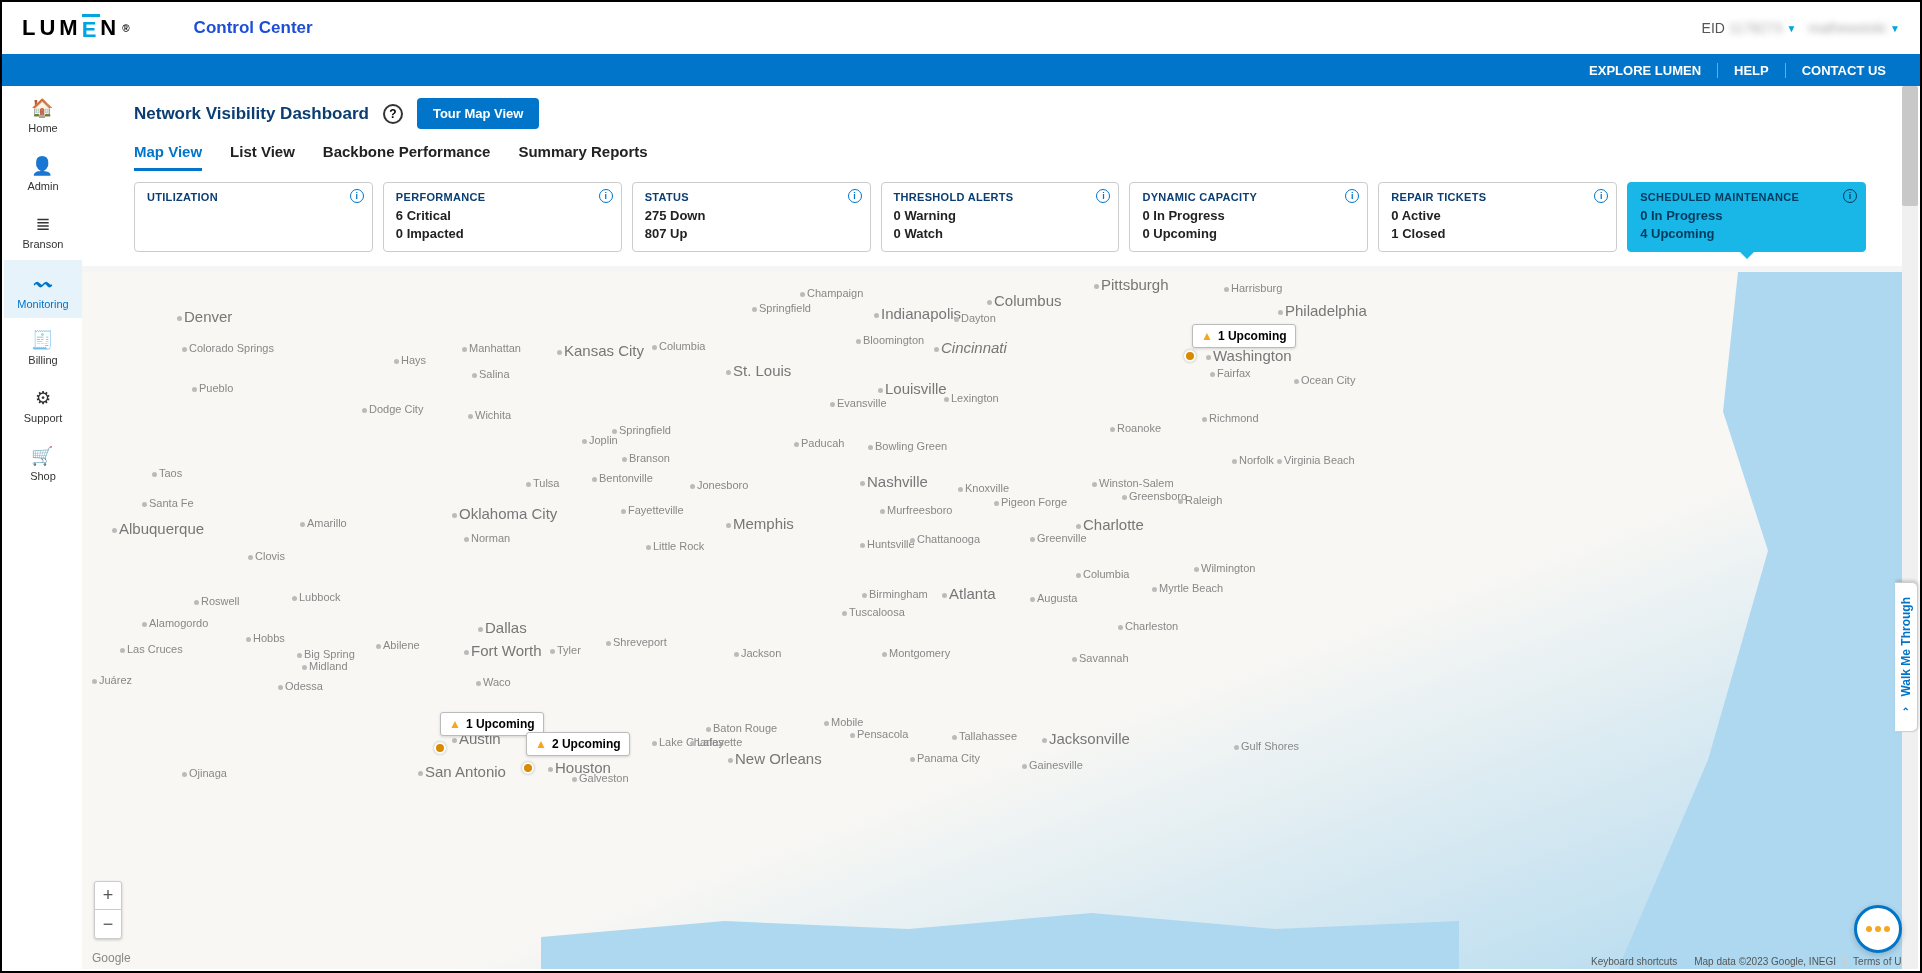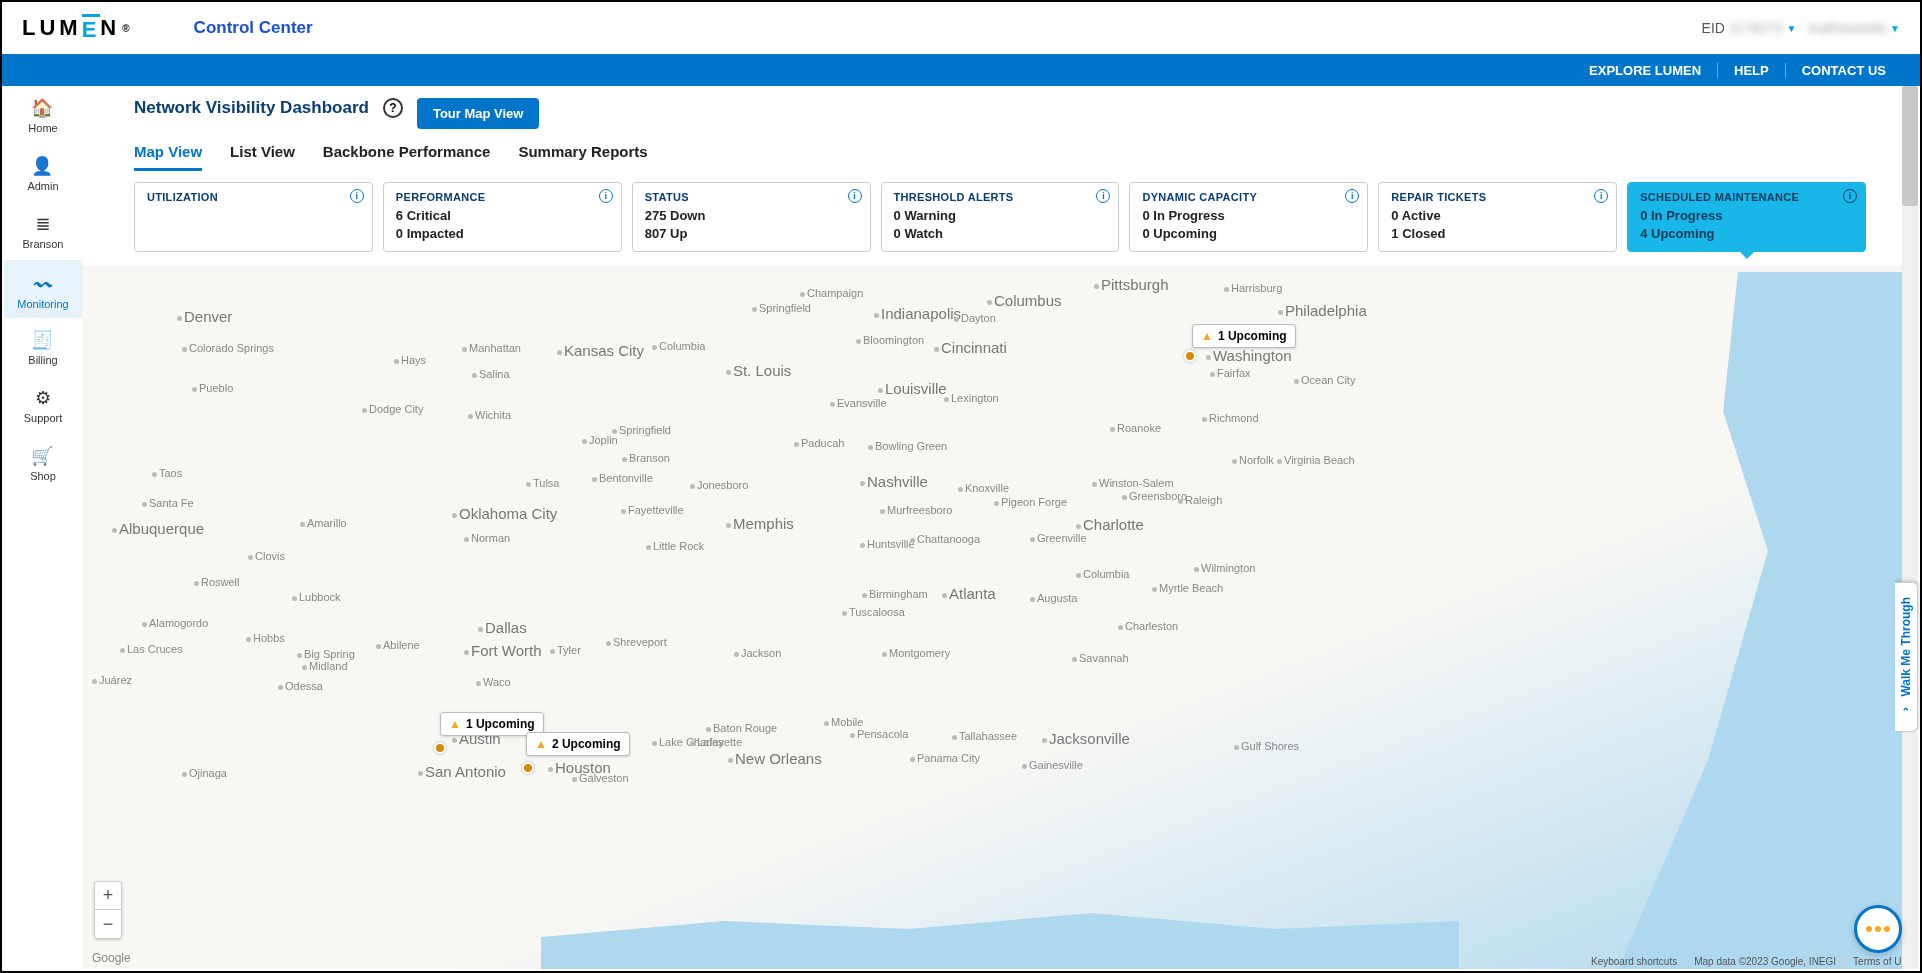--- a/index.html
+++ b/index.html
@@ -23,21 +23,21 @@
   
   .sidebar { position: absolute; left: 2px; top: 84px; bottom: 2px; width: 78px; background: #fff; z-index: 10; }
   .sidebar-item { display: flex; flex-direction: column; align-items: center; justify-content: center; height: 58px; font-size: 11px; color: #333; cursor: pointer; }
   .sidebar-item.active { background: #e6f3fa; color: #0075c9; }
   .sidebar-item .icon { font-size: 18px; margin-bottom: 3px; }
 
   
   .main { position: absolute; left: 80px; right: 2px; top: 84px; bottom: 2px; overflow: hidden; }
   
   .page-header { padding: 12px 52px 0 52px; }
-  .page-title-row { display: flex; align-items: flex-start; gap: 14px; }
+  .page-title-row { display: flex; align-items: center; gap: 14px; }
   .page-title { font-size: 17px; font-weight: 700; color: #0a3d72; }
   .help-icon { width: 20px; height: 20px; border: 2px solid #333; border-radius: 50%; display: flex; align-items: center; justify-content: center; font-size: 12px; font-weight: bold; }
   .tour-btn { background: #0075c9; color: #fff; border: none; padding: 8px 16px; border-radius: 4px; font-size: 13px; font-weight: 600; cursor: pointer; }
   
   .tabs { display: flex; gap: 28px; margin-top: 14px; border-bottom: 1px solid transparent; }
   .tab { font-size: 15px; font-weight: 600; color: #222; padding-bottom: 8px; cursor: pointer; }
   .tab.active { color: #0075c9; border-bottom: 3px solid #0075c9; }
 
   
   .cards { display: flex; gap: 10px; padding: 10px 52px 0 52px; }
@@ -268,21 +268,21 @@
 
   <div class="map">
     <div class="water-east"></div>
     <div class="water-gulf"></div>
     <div id="cities-big">
         <div class="city big" style="left: 95px; top: 36px;"><span class="city-dot"></span>Denver</div>
         <div class="city big" style="left: 475px; top: 70px;"><span class="city-dot"></span>Kansas City</div>
         <div class="city big" style="left: 644px; top: 90px;"><span class="city-dot"></span>St. Louis</div>
         <div class="city big" style="left: 792px; top: 33px;"><span class="city-dot"></span>Indianapolis</div>
         <div class="city big" style="left: 905px; top: 20px;"><span class="city-dot"></span>Columbus</div>
-        <div class="city big" style="left: 852px; top: 67px;"><span class="city-dot"></span>Cincinnati</div>
+        <div class="city big" style="left: 852px; top: 67px; font-style: italic;"><span class="city-dot"></span>Cincinnati</div>
         <div class="city big" style="left: 1012px; top: 4px;"><span class="city-dot"></span>Pittsburgh</div>
         <div class="city big" style="left: 1196px; top: 30px;"><span class="city-dot"></span>Philadelphia</div>
         <div class="city big" style="left: 1124px; top: 75px;"><span class="city-dot"></span>Washington</div>
         <div class="city big" style="left: 796px; top: 108px;"><span class="city-dot"></span>Louisville</div>
         <div class="city big" style="left: 778px; top: 201px;"><span class="city-dot"></span>Nashville</div>
         <div class="city big" style="left: 370px; top: 233px;"><span class="city-dot"></span>Oklahoma City</div>
         <div class="city big" style="left: 396px; top: 347px;"><span class="city-dot"></span>Dallas</div>
         <div class="city big" style="left: 382px; top: 370px;"><span class="city-dot"></span>Fort Worth</div>
         <div class="city big" style="left: 644px; top: 243px;"><span class="city-dot"></span>Memphis</div>
         <div class="city big" style="left: 994px; top: 244px;"><span class="city-dot"></span>Charlotte</div>
@@ -292,21 +292,21 @@
         <div class="city big" style="left: 370px; top: 458px;"><span class="city-dot"></span>Austin</div>
         <div class="city big" style="left: 960px; top: 458px;"><span class="city-dot"></span>Jacksonville</div>
         <div class="city big" style="left: 646px; top: 478px;"><span class="city-dot"></span>New Orleans</div>
         <div class="city big" style="left: 30px; top: 248px;"><span class="city-dot"></span>Albuquerque</div>
       </div>
     <div id="cities-small">
         <div class="city" style="left: 100px; top: 70px;"><span class="city-dot"></span>Colorado Springs</div>
         <div class="city" style="left: 110px; top: 110px;"><span class="city-dot"></span>Pueblo</div>
         <div class="city" style="left: 60px; top: 225px;"><span class="city-dot"></span>Santa Fe</div>
         <div class="city" style="left: 70px; top: 195px;"><span class="city-dot"></span>Taos</div>
-        <div class="city" style="left: 112px; top: 304px;"><span class="city-dot"></span>Roswell</div>
+        <div class="city" style="left: 112px; top: 323px;"><span class="city-dot"></span>Roswell</div>
         <div class="city" style="left: 164px; top: 360px;"><span class="city-dot"></span>Hobbs</div>
         <div class="city" style="left: 38px; top: 371px;"><span class="city-dot"></span>Las Cruces</div>
         <div class="city" style="left: 60px; top: 345px;"><span class="city-dot"></span>Alamogordo</div>
         <div class="city" style="left: 10px; top: 402px;"><span class="city-dot"></span>Juárez</div>
         <div class="city" style="left: 218px; top: 245px;"><span class="city-dot"></span>Amarillo</div>
         <div class="city" style="left: 166px; top: 278px;"><span class="city-dot"></span>Clovis</div>
         <div class="city" style="left: 210px; top: 319px;"><span class="city-dot"></span>Lubbock</div>
         <div class="city" style="left: 215px; top: 376px;"><span class="city-dot"></span>Big Spring</div>
         <div class="city" style="left: 220px; top: 388px;"><span class="city-dot"></span>Midland</div>
         <div class="city" style="left: 196px; top: 408px;"><span class="city-dot"></span>Odessa</div>

